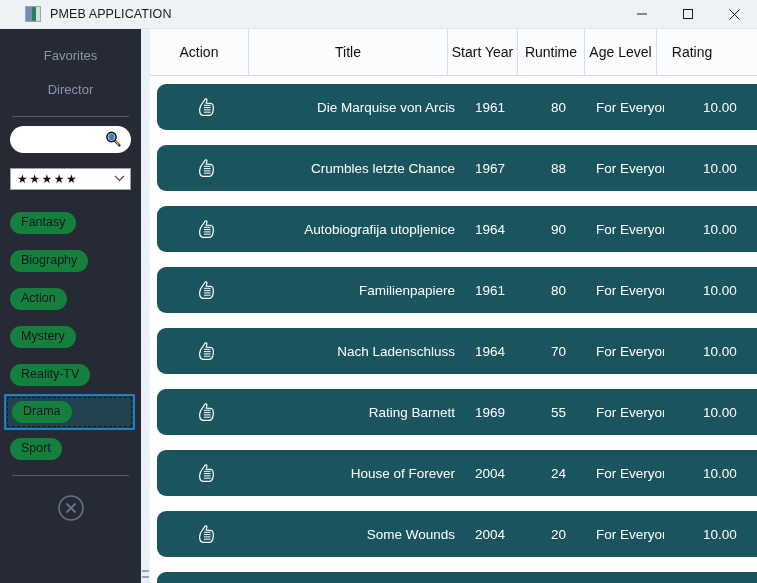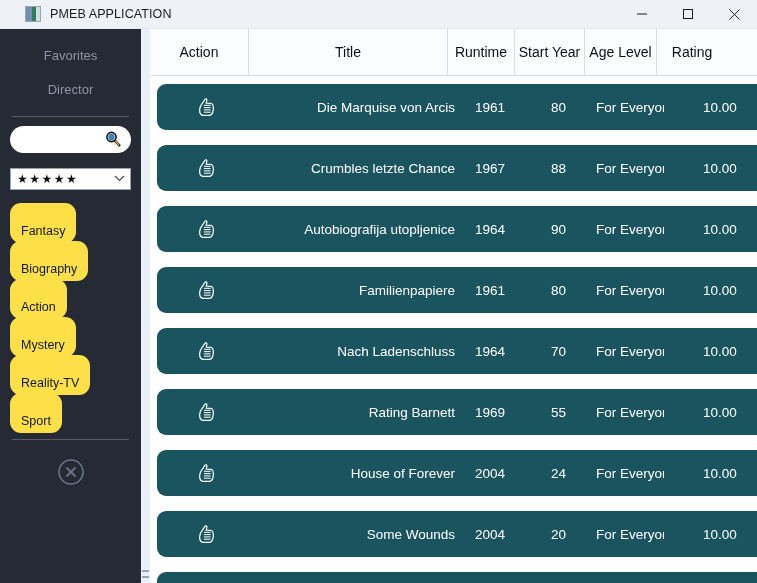--- a/index.html
+++ b/index.html
@@ -147,25 +147,25 @@
     margin: 0 6px 0 4px;
     padding-left: 6px;
     height: 36px;
     background: #21424f;
     border: 2px solid #1f7fc4;
     outline: 1px dashed #0f1620;
     outline-offset: -4px;
     box-sizing: border-box;
   }
   .tag-chip {
-    background: #fde047;
+    background: #15803d;
     color: #101820;
     font-size: 12.5px;
     border-radius: 11px;
-    padding: 22px 11px 5px 11px;
+    padding: 4px 11px 5px 11px;
     line-height: 13px;
     white-space: nowrap;
   }
   .nav-sep.bottom { margin: 7px 12px 0 12px; }
   #sidebar-close {
     margin: 18px auto 0 auto;
     width: 28px;
     height: 28px;
   }
 
@@ -338,20 +338,23 @@
       </div>
       <div class="tag-row">
         <span class="tag-chip">Action</span>
       </div>
       <div class="tag-row">
         <span class="tag-chip">Mystery</span>
       </div>
       <div class="tag-row">
         <span class="tag-chip">Reality-TV</span>
       </div>
+      <div class="tag-row selected">
+        <span class="tag-chip">Drama</span>
+      </div>
       <div class="tag-row">
         <span class="tag-chip">Sport</span>
       </div>
     </div>
 
     <div class="nav-sep bottom"></div>
 
     <div id="sidebar-close">
       <svg width="28" height="28" viewBox="0 0 28 28">
         <circle cx="14" cy="14" r="12" fill="none" stroke="#69748c" stroke-width="1.6"></circle>
@@ -362,22 +365,22 @@
   </div>
 
   <div id="content">
     <div id="left-strip"></div>
 
     <div id="table-area">
 
       <div id="thead">
         <div class="th c-action">Action</div>
         <div class="th c-title">Title</div>
+        <div class="th c-year">Start Year</div>
         <div class="th c-run">Runtime</div>
-        <div class="th c-year">Start Year</div>
         <div class="th c-age">Age Level</div>
         <div class="th c-rate">Rating</div>
       </div>
 
       <div id="rows">
 
         <div class="row">
           <div class="cell c-action thumb-cell">
             <svg width="17" height="19" viewBox="0 0 17 19">
               <path d="M5.6 17.4 C2.8 17.4 1.6 14.9 1.6 11.7 C1.6 8.0 3.3 6.2 4.7 4.6 C5.9 3.2 6.4 2.0 7.0 1.2 C7.6 0.5 8.8 0.7 8.9 1.8 C9.0 3.0 8.4 4.2 8.2 5.2 C11.4 5.2 13.0 5.2 13.6 5.6 C15.4 6.6 15.5 9.5 15.2 11.9 C14.9 14.7 13.9 17.4 11.0 17.4 Z" fill="none" stroke="#ffffff" stroke-width="1.2"></path>

